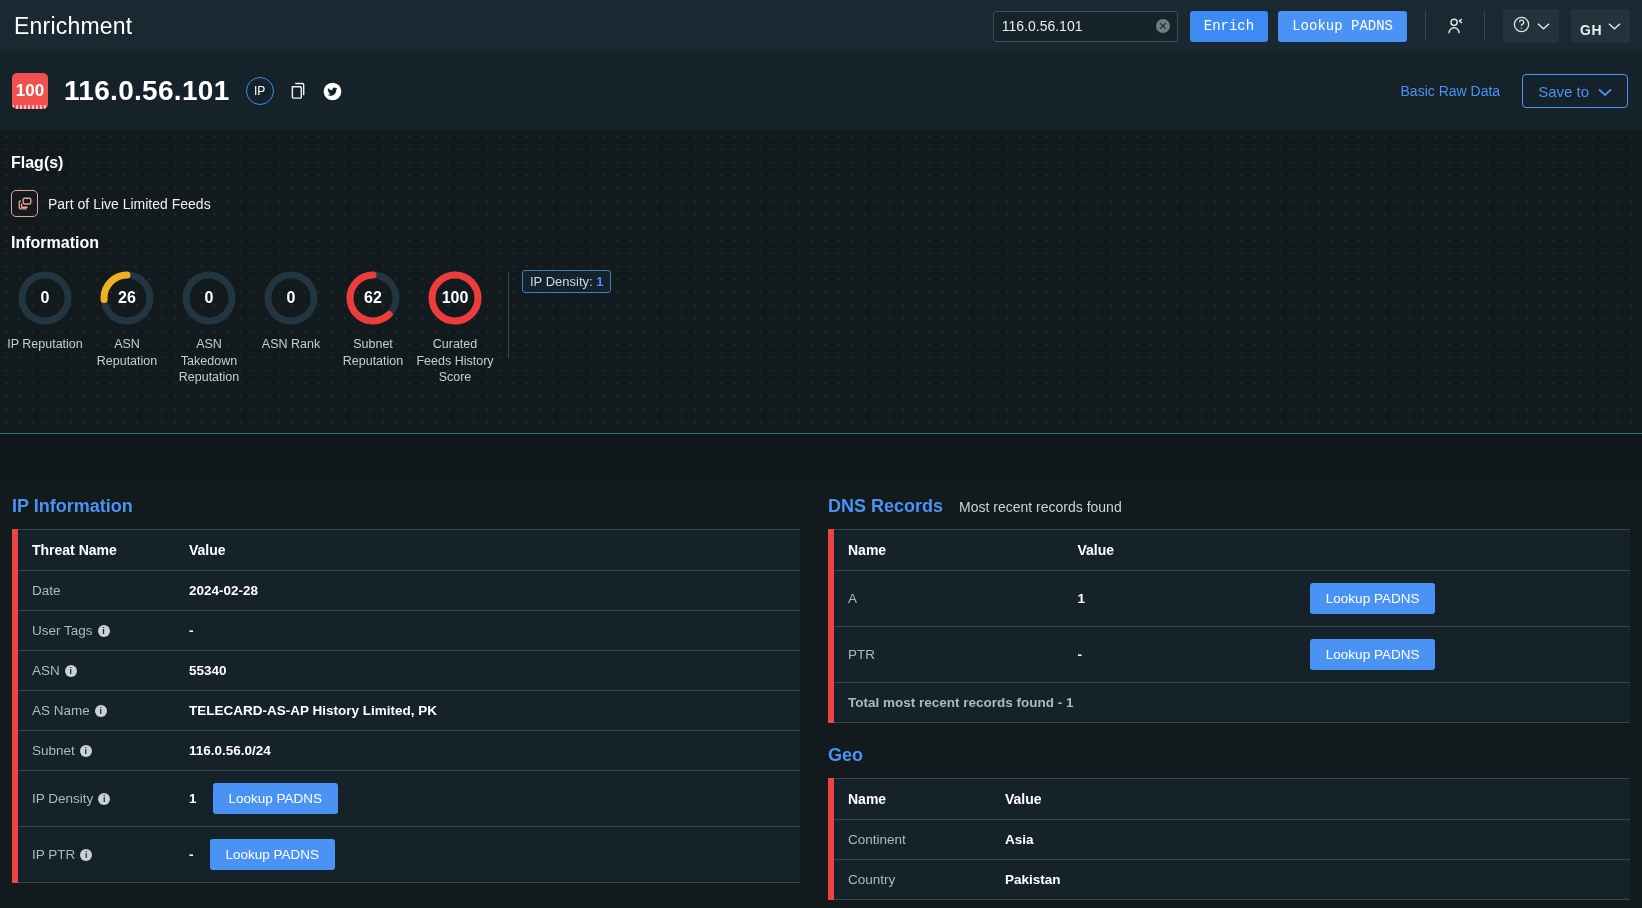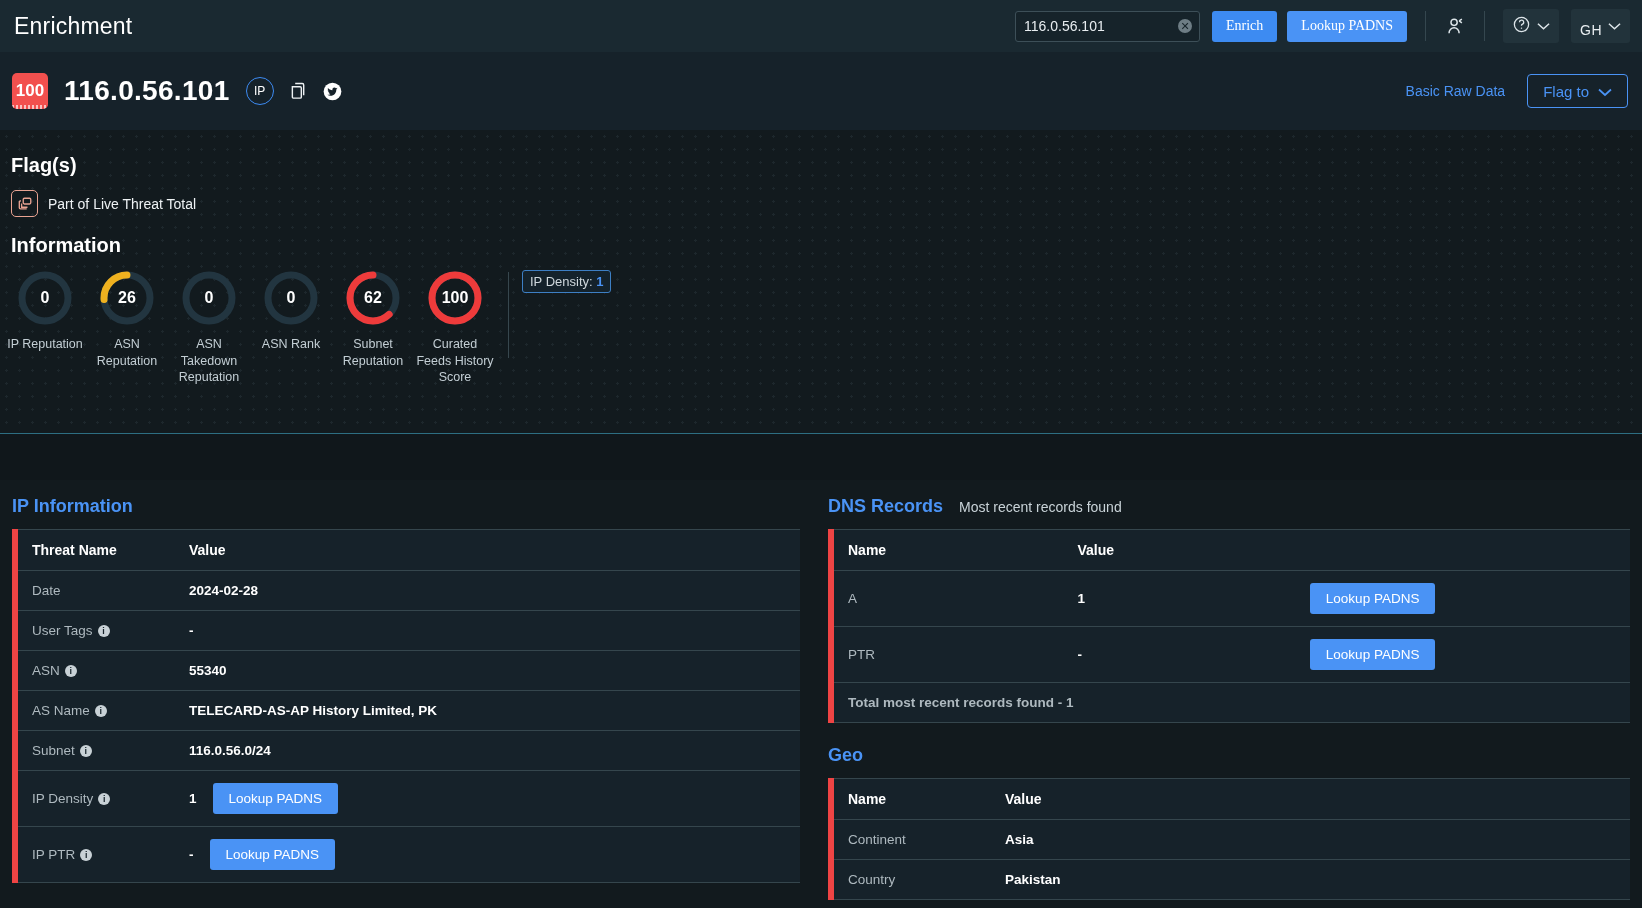--- a/index.html
+++ b/index.html
@@ -38,21 +38,21 @@
   }
   .clear-icon {
     position: absolute; right: 7px; top: 50%; transform: translateY(-50%);
     width: 14px; height: 14px; border-radius: 50%; background: #6e7d85;
     display: flex; align-items: center; justify-content: center;
     color: #16232a; font-size: 11px; line-height: 1; cursor: pointer;
   }
   .btn-blue {
     background: #3d8bf2; color: #ffffff; border: 0; border-radius: 3px;
     height: 31px; padding: 0 14px; font-size: 14px; cursor: pointer;
-    font-family: Liberation Serif, serif; white-space: nowrap;
+    font-family: Liberation Mono, monospace; white-space: nowrap;
   }
   .btn-lookup-top { background: #4a93f5; }
   .vdiv { width: 1px; height: 30px; background: #35474f; }
   .icon-btn {
     display: flex; align-items: center; justify-content: center;
     height: 32px; color: #dde5e9; cursor: pointer;
   }
   .pill-btn {
     display: flex; align-items: center; gap: 6px; height: 34px; padding: 0 9px;
     background: #22333b; border-radius: 3px; color: #e8edf0; font-size: 14px;
@@ -99,21 +99,21 @@
 
   
   .panel {
     position: absolute; left: 0; top: 130px; width: 1642px; height: 304px;
     background: #121a1e;
     background-image: radial-gradient(circle, rgba(130,160,175,.10) 1px, transparent 1.2px);
     background-size: 13px 13px;
     border-bottom: 1px solid #2d6e82;
   }
   .sec-title {
-    font-size: 20px; font-weight: 700; color: #ffffff;
+    font-size: 16px; font-weight: 700; color: #ffffff;
   }
   .flags-title { position: absolute; left: 11px; top: 24px; }
   .flag-row {
     position: absolute; left: 11px; top: 60px;
     display: flex; align-items: center; gap: 10px;
   }
   .flag-icon-box {
     width: 27px; height: 27px; border: 1px solid #e9a392; border-radius: 5px;
     display: flex; align-items: center; justify-content: center;
   }
@@ -241,21 +241,21 @@
           </svg>
         </span>
         <span>
           <svg width="13" height="9" viewBox="0 0 14 9" fill="none" stroke="#dde5e9" stroke-width="1.6">
             <path d="M1 1.5L7 7l6-5.5"></path>
           </svg>
         </span>
       </div>
 
       <div class="pill-btn" style="margin-left:12px;margin-right:12px;">
-        <span style="font-weight:400;letter-spacing:.5px;margin-top:7px;">GH</span>
+        <span style="font-weight:700;letter-spacing:.5px;margin-top:7px;">GH</span>
         <span>
           <svg width="13" height="9" viewBox="0 0 14 9" fill="none" stroke="#dde5e9" stroke-width="1.6">
             <path d="M1 1.5L7 7l6-5.5"></path>
           </svg>
         </span>
       </div>
     </div>
   </div>
 
   <div class="idbar">
@@ -273,42 +273,42 @@
     <div class="idbar-icon">
       <svg width="19" height="19" viewBox="0 0 20 20">
         <circle cx="10" cy="10" r="9.3" fill="#ffffff"></circle>
         <path d="M15.4 6.9c-.4.2-.8.3-1.3.4.5-.3.8-.7 1-1.3-.4.3-.9.5-1.4.6a2.2 2.2 0 0 0-3.8 2c-1.9-.1-3.5-1-4.6-2.4-.2.3-.3.7-.3 1.1 0 .8.4 1.4 1 1.8-.4 0-.7-.1-1-.3 0 1.1.8 2 1.8 2.2-.2.1-.4.1-.6.1h-.4c.3.9 1.1 1.5 2 1.5-.7.6-1.7.9-2.7.9h-.5c1 .6 2.1.9 3.3.9 3.9 0 6.1-3.3 6.1-6.1v-.3c.4-.3.8-.7 1.1-1.1z" fill="#16222a"></path>
       </svg>
     </div>
 
     <div class="idbar-right">
       <span class="link-blue">Basic Raw Data</span>
       <div class="save-to">
-        <span>Flag to</span>
+        <span>Save to</span>
         <span>
           <svg width="14" height="9" viewBox="0 0 14 9" fill="none" stroke="#4a93f5" stroke-width="1.7">
             <path d="M1 1.5L7 7l6-5.5"></path>
           </svg>
         </span>
       </div>
     </div>
   </div>
 
   <div class="panel">
     <div class="sec-title flags-title">Flag(s)</div>
 
     <div class="flag-row">
       <div class="flag-icon-box">
         <svg width="16" height="16" viewBox="0 0 18 18" fill="none" stroke="#e9a392" stroke-width="1.5">
           <rect x="7" y="2.5" width="8.5" height="6.5" rx="1.3"></rect>
           <path d="M4.5 5.5h-.6a1.3 1.3 0 0 0-1.3 1.3v6.4a1.3 1.3 0 0 0 1.3 1.3h7"></path>
           <path d="M5.2 8.3v4.4h6.6"></path>
         </svg>
       </div>
-      <span class="flag-label">Part of Live Threat Total</span>
+      <span class="flag-label">Part of Live Limited Feeds</span>
     </div>
 
     <div class="sec-title hl-title">Information</div>
 
     <div class="gauges" id="gauges">
         <div class="gauge">
           <div class="gauge-ring">
             <svg width="60" height="60" viewBox="0 0 60 60">
               <circle cx="30" cy="30" r="23" fill="none" stroke="#223540" stroke-width="7"></circle>
             </svg>

